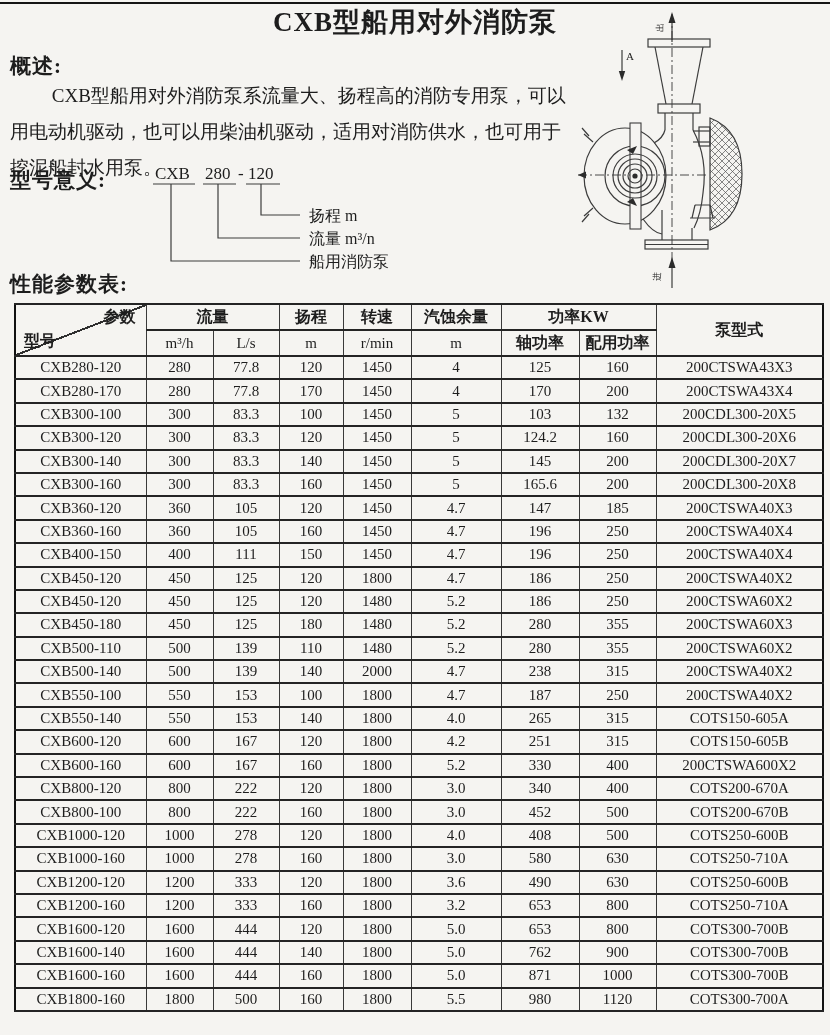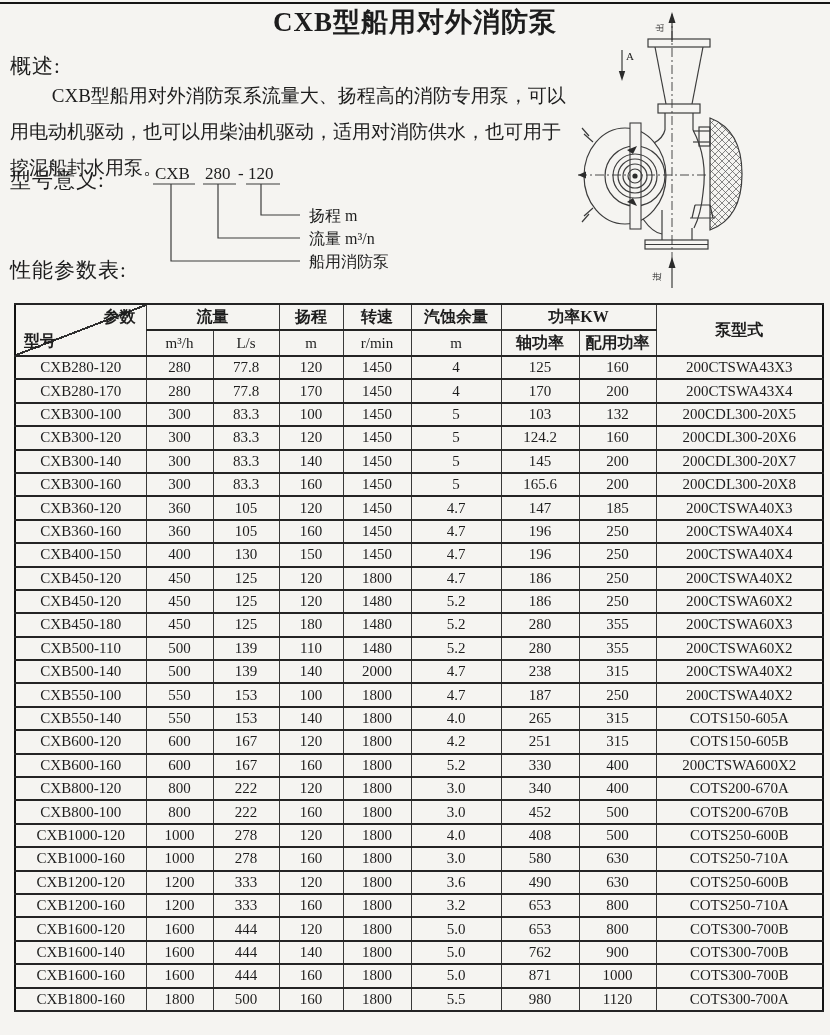--- a/index.html
+++ b/index.html
@@ -11,29 +11,29 @@
     background:#f5f4f1;
     font-family:"Liberation Serif","DejaVu Serif",serif;
     color:#1d1d1d;
     overflow:hidden;
   }
   .top-line{position:absolute;top:2px;left:0;width:830px;height:2px;background:#151515;}
   .doc-title{
     position:absolute;top:4px;left:0;width:830px;
     text-align:center;font-size:27px;font-weight:bold;letter-spacing:1px;
   }
-  .sec-heading{font-size:21px;font-weight:normal;letter-spacing:1px;}
+  .sec-heading{font-size:21px;font-weight:bold;letter-spacing:1px;}
   .overview-heading{position:absolute;left:10px;top:52px;}
   .overview-body{
     position:absolute;left:10px;top:78px;width:558px;
     font-size:19px;line-height:36px;text-indent:2.2em;margin:0;
   }
   .model-heading{position:absolute;left:10px;top:166px;}
   .model-svg{position:absolute;left:145px;top:162px;}
-  .perf-heading{position:absolute;left:10px;top:256px;text-align:center;}
+  .perf-heading{position:absolute;left:10px;top:270px;text-align:center;}
   .pump-svg{position:absolute;left:575px;top:0px;}
 
   table.perf{
     position:absolute;left:14px;top:303px;width:808px;
     border-collapse:collapse;table-layout:fixed;
     background:transparent;
     padding-left:12px;
   }
   table.perf{border:2px solid #111;}
   table.perf th,table.perf td{
@@ -268,21 +268,21 @@
           <td>160</td>
           <td>1450</td>
           <td>4.7</td>
           <td>196</td>
           <td>250</td>
           <td>200CTSWA40X4</td>
         </tr>
         <tr>
           <td>CXB400-150</td>
           <td>400</td>
-          <td>130</td>
+          <td>111</td>
           <td>150</td>
           <td>1450</td>
           <td>4.7</td>
           <td>196</td>
           <td>250</td>
           <td>200CTSWA40X4</td>
         </tr>
         <tr>
           <td>CXB450-120</td>
           <td>450</td>

